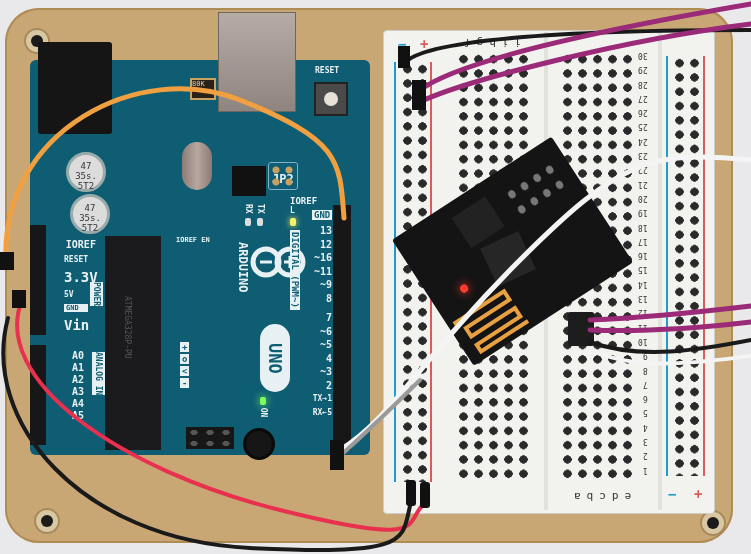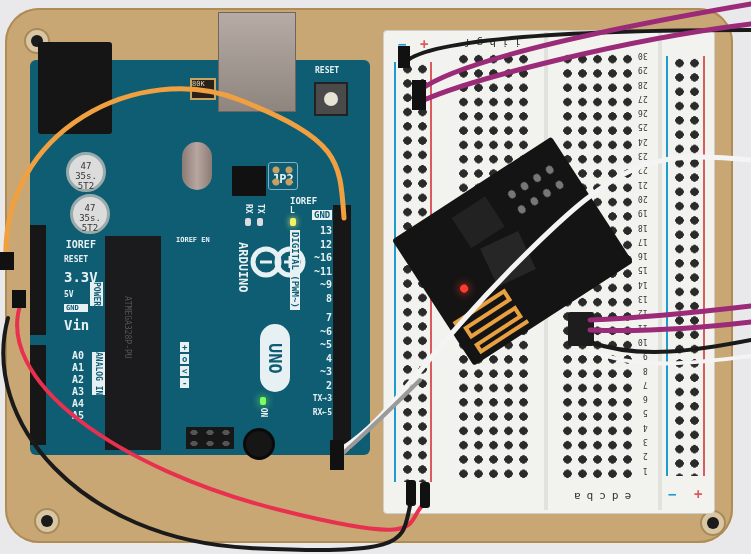--- a/index.html
+++ b/index.html
@@ -131,21 +131,21 @@
   <span class="pinlbl" style="font-size:10px;line-height:13.5px;">~16</span>
   <span class="pinlbl" style="font-size:10px;line-height:13.5px;">~11</span>
   <span class="pinlbl" style="font-size:10px;line-height:13.5px;">~9</span>
   <span class="pinlbl" style="font-size:10px;line-height:13.5px;">8</span>
   <span class="pinlbl" style="font-size:10px;line-height:13.5px;margin-top:6px;">7</span>
   <span class="pinlbl" style="font-size:10px;line-height:13.5px;">~6</span>
   <span class="pinlbl" style="font-size:10px;line-height:13.5px;">~5</span>
   <span class="pinlbl" style="font-size:10px;line-height:13.5px;">4</span>
   <span class="pinlbl" style="font-size:10px;line-height:13.5px;">~3</span>
   <span class="pinlbl" style="font-size:10px;line-height:13.5px;">2</span>
-  <span class="pinlbl" style="font-size:8px;line-height:13.5px;">TX→3</span>
+  <span class="pinlbl" style="font-size:8px;line-height:13.5px;">TX→1</span>
   <span class="pinlbl" style="font-size:8px;line-height:13.5px;">RX←5</span>
 </div>
 
 <div class="abs bb" style="left:383px;top:30px;width:330px;height:482px;border-radius:4px;"></div>
 
 <div class="abs rail-blue" style="left:394px;top:62px;height:420px;"></div>
 <div class="abs rail-red" style="left:430px;top:62px;height:420px;"></div>
 <div class="abs holes" style="left:400px;top:62px;width:30px;height:420px;"></div>
 <div class="abs" style="left:398px;top:36px;color:#1e9ccf;font-size:14px;font-weight:bold;">−</div>
 <div class="abs" style="left:420px;top:36px;color:#d95b5b;font-size:14px;font-weight:bold;">+</div>

